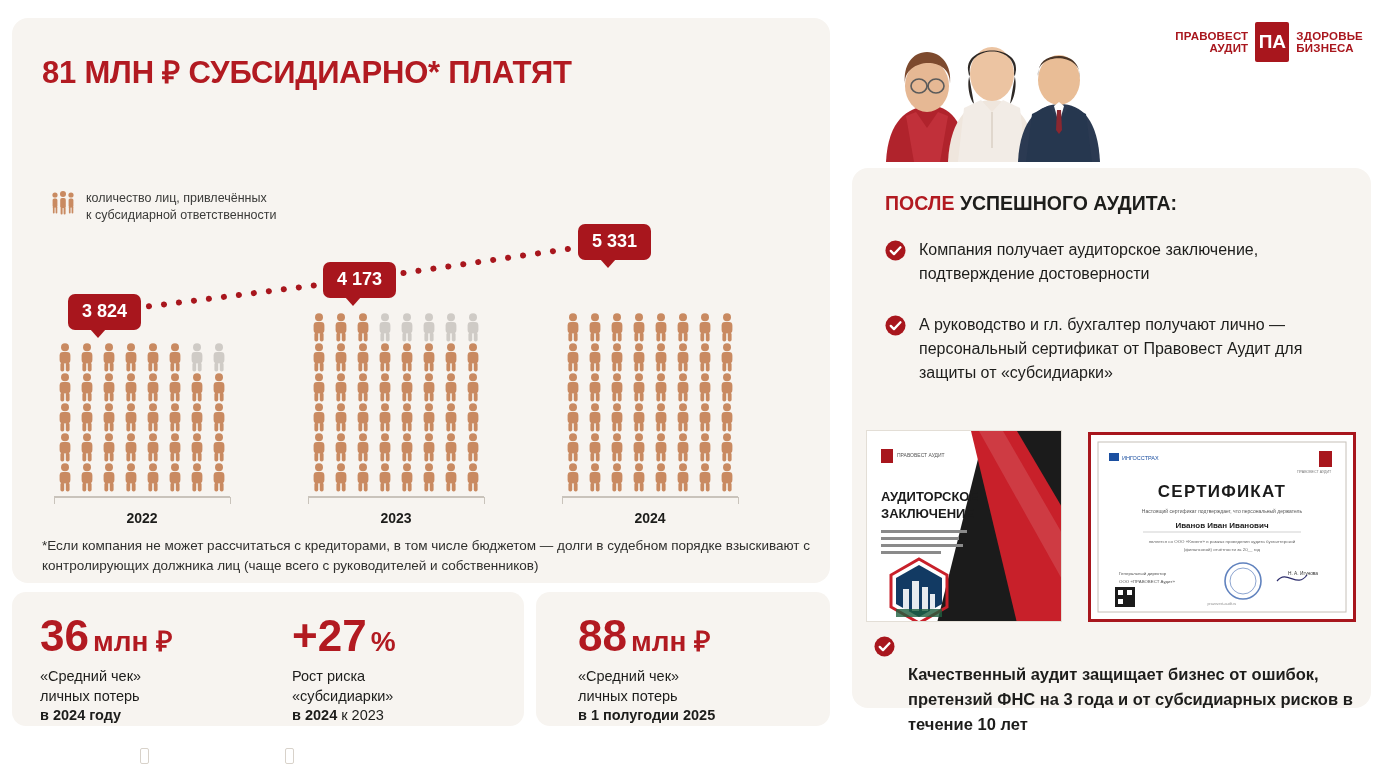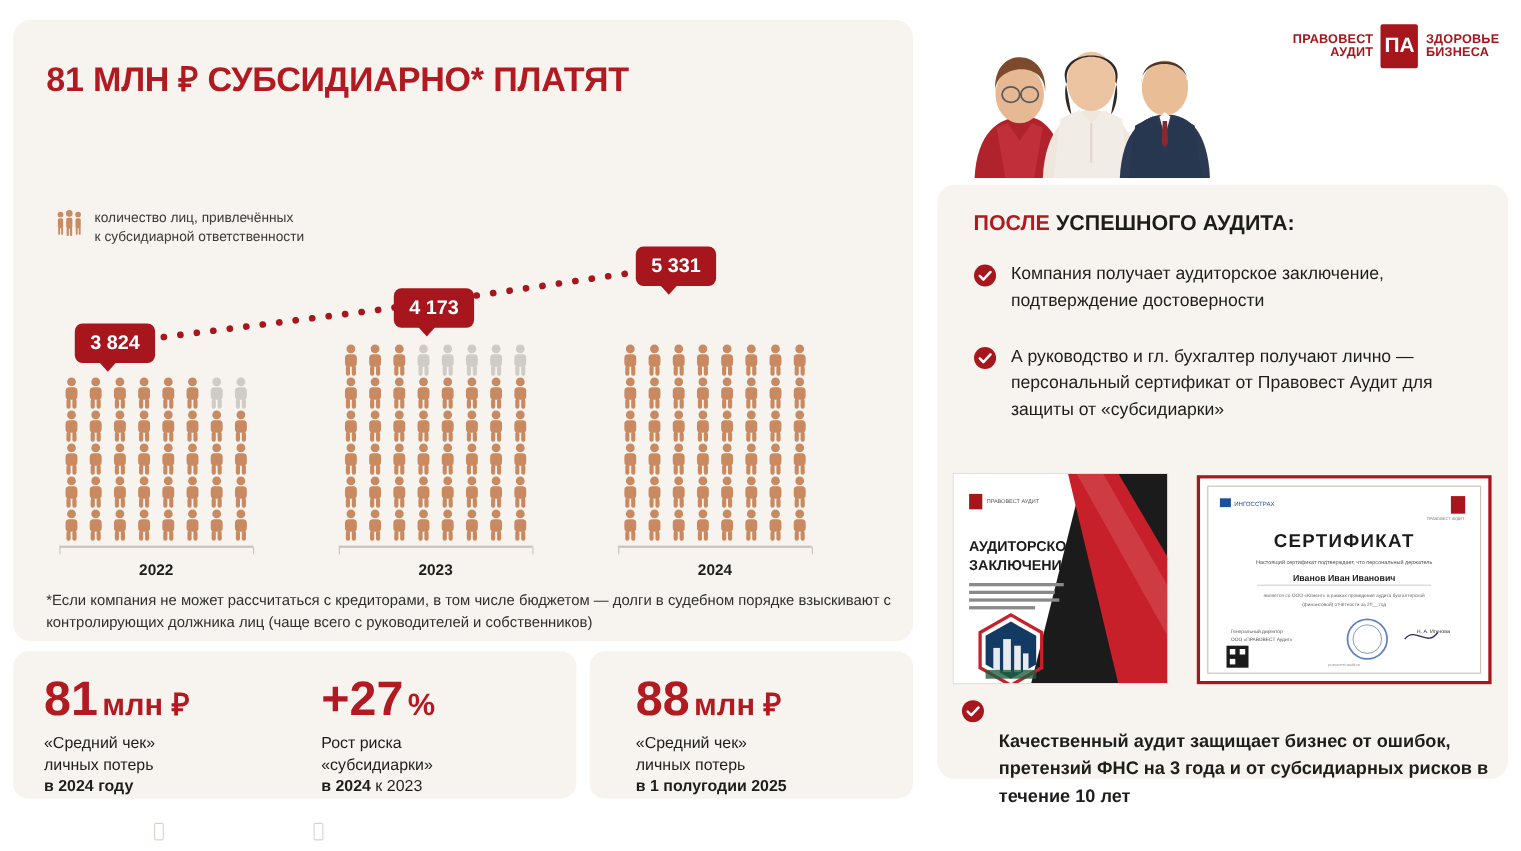--- a/index.html
+++ b/index.html
@@ -977,21 +977,21 @@
                 <rect x="6.4" y="20.6" width="3.8" height="9" rx="1.8"></rect>
                 <rect x="11.8" y="20.6" width="3.8" height="9" rx="1.8"></rect>
               </g>
             </svg>
         </div>
       </div>
       <div class="axis-line" style="left:266px;"></div>
       <div class="tick" style="left:266px;"></div>
       <div class="tick" style="left:442px;"></div>
       <div class="year-label" style="left:266px;">2023</div>
-      <div class="bubble" style="left:281px; top:48px;margin-left:35px;">4 173</div>
+      <div class="bubble" style="left:281px; top:48px;">4 173</div>
 
       <div class="group" style="left:520px;">
         <div class="people-grid">
           <svg class="person" viewBox="0 0 22 30">
               <g fill="#c98a61">
                 <circle cx="11" cy="5.2" r="4"></circle>
                 <rect x="5.6" y="10" width="10.8" height="11.5" rx="3.4"></rect>
                 <rect x="6.4" y="20.6" width="3.8" height="9" rx="1.8"></rect>
                 <rect x="11.8" y="20.6" width="3.8" height="9" rx="1.8"></rect>
               </g>
@@ -1385,21 +1385,21 @@
       <div class="year-label" style="left:520px;">2024</div>
       <div class="bubble" style="left:536px; top:10px;">5 331</div>
     </div>
 
     <div class="footnote">*Если компания не может рассчитаться с кредиторами, в том числе бюджетом — долги в судебном порядке взыскивают с контролирующих должника лиц (чаще всего с руководителей и собственников)</div>
   </div>
 
   <div class="stat-card-1">
     <div class="stat" style="left:28px; top:22px;">
       <div class="stat-big">
-        <span class="num">81</span><span class="unit">млн ₽</span>
+        <span class="num">36</span><span class="unit">млн ₽</span>
       </div>
       <div class="stat-sub">
         <span>«Средний чек»</span><br>
         <span>личных потерь</span><br>
         <b>в 2024 году</b><span></span>
       </div>
     </div>
     <div class="stat" style="left:280px; top:22px;">
       <div class="stat-big">
         <span class="num">+27</span><span class="unit">%</span>

